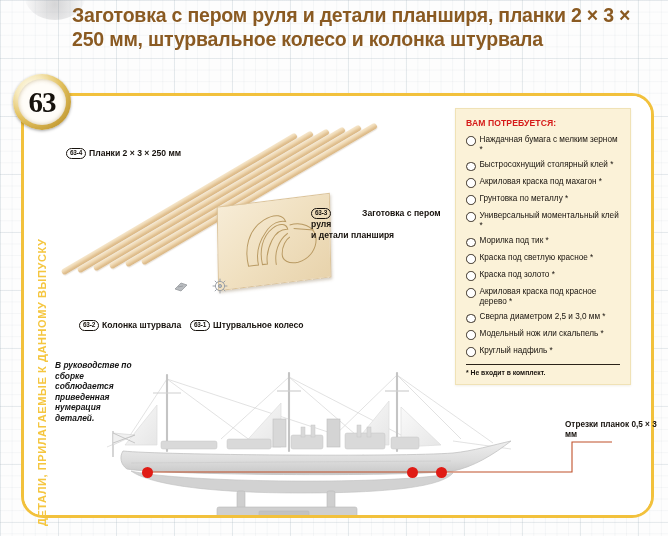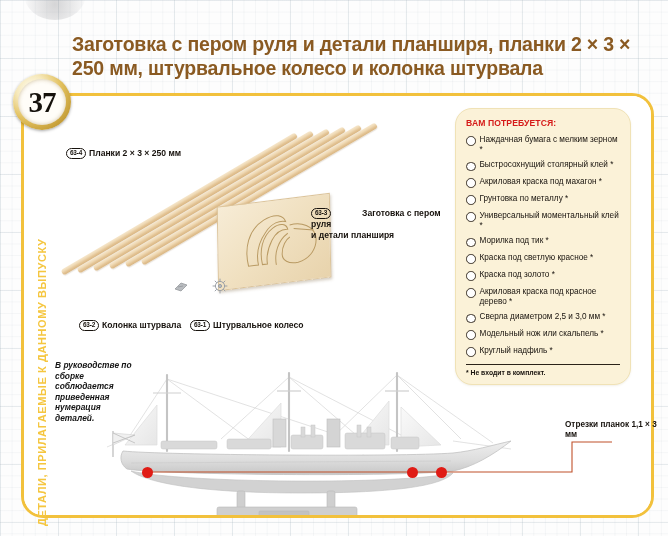--- a/index.html
+++ b/index.html
@@ -38,21 +38,20 @@
   }
   #frame-inner-white{
     position:absolute;inset:0;border-radius:19px;background:#fff;overflow:hidden;
   }
 
   
   #title{
     position:absolute;left:72px;top:4px;width:590px;
     color:#8a5a22;font-weight:bold;font-size:19.5px;line-height:23.5px;
     letter-spacing:-.2px;
-    margin-top:29px;
   }
 
   
   #page-badge{
     position:absolute;left:13px;top:74px;width:58px;height:56px;border-radius:50%;
     background:radial-gradient(circle at 32% 28%, #fffdf2 0%, #f6e9bd 26%, #e3c261 52%, #c9a23c 74%, #a67f26 100%);
     box-shadow:0 1px 3px rgba(0,0,0,.35);
     display:flex;align-items:center;justify-content:center;z-index:6;
   }
   #page-badge::before{
@@ -108,21 +107,21 @@
 
   
   #note{
     position:absolute;left:52px;top:357px;width:78px;
     font-style:italic;font-size:8.4px;line-height:10.5px;color:#141414;font-weight:bold;
   }
 
   
   #req-box{
     position:absolute;left:455px;top:108px;width:176px;
-    background:#fbf2d8;border:1px solid #f0e2b6;border-radius:17px;
+    background:#fbf2d8;border:1px solid #f0e2b6;border-radius:0;
     padding:9px 10px 8px 10px;box-sizing:border-box;
     box-shadow:0 1px 2px rgba(150,130,70,.12);
   }
   #req-title{color:#d51a18;font-weight:bold;font-size:8.6px;letter-spacing:.1px;margin-bottom:7px;}
   .req-item{display:flex;align-items:flex-start;margin-bottom:6.2px;}
   .req-circle{
     flex:0 0 auto;width:7.5px;height:7.5px;border:1.1px solid #3a3126;border-radius:50%;
     margin-right:4px;margin-top:1.2px;background:#fff;
   }
   .req-text{font-size:8.2px;line-height:9.6px;color:#17120d;font-weight:normal;}
@@ -288,21 +287,21 @@
       <div class="ship-dot" style="left:412px;top:371px;"></div>
 
       <svg id="callout-line" style="left:118px;top:344px;width:470px;height:64px;" viewBox="0 0 470 64">
         <path d="M6 32 L430 32 L430 2 L470 2" fill="none" stroke="#c0502a" stroke-width="1.1"></path>
       </svg>
 
     </div>
   </div>
 
   <div id="page-badge">
-    <span>37</span>
+    <span>63</span>
   </div>
 
   <div id="side-caption">ДЕТАЛИ, ПРИЛАГАЕМЫЕ К ДАННОМУ ВЫПУСКУ</div>
 
   <div id="req-box">
     <div id="req-title">ВАМ ПОТРЕБУЕТСЯ:</div>
     <div id="req-list">
         <div class="req-item">
           <span class="req-circle"></span>
           <span class="req-text">Наждачная бумага с мелким зерном *</span>
@@ -350,15 +349,15 @@
         <div class="req-item">
           <span class="req-circle"></span>
           <span class="req-text">Круглый надфиль *</span>
         </div>
       </div>
     <div id="req-rule"></div>
     <div id="req-foot">* Не входит в комплект.</div>
   </div>
 
   <div id="callout-text">Отрезки планок
-1,1 × 3 мм</div>
+0,5 × 3 мм</div>
 
 </div>
 
 </body></html>

